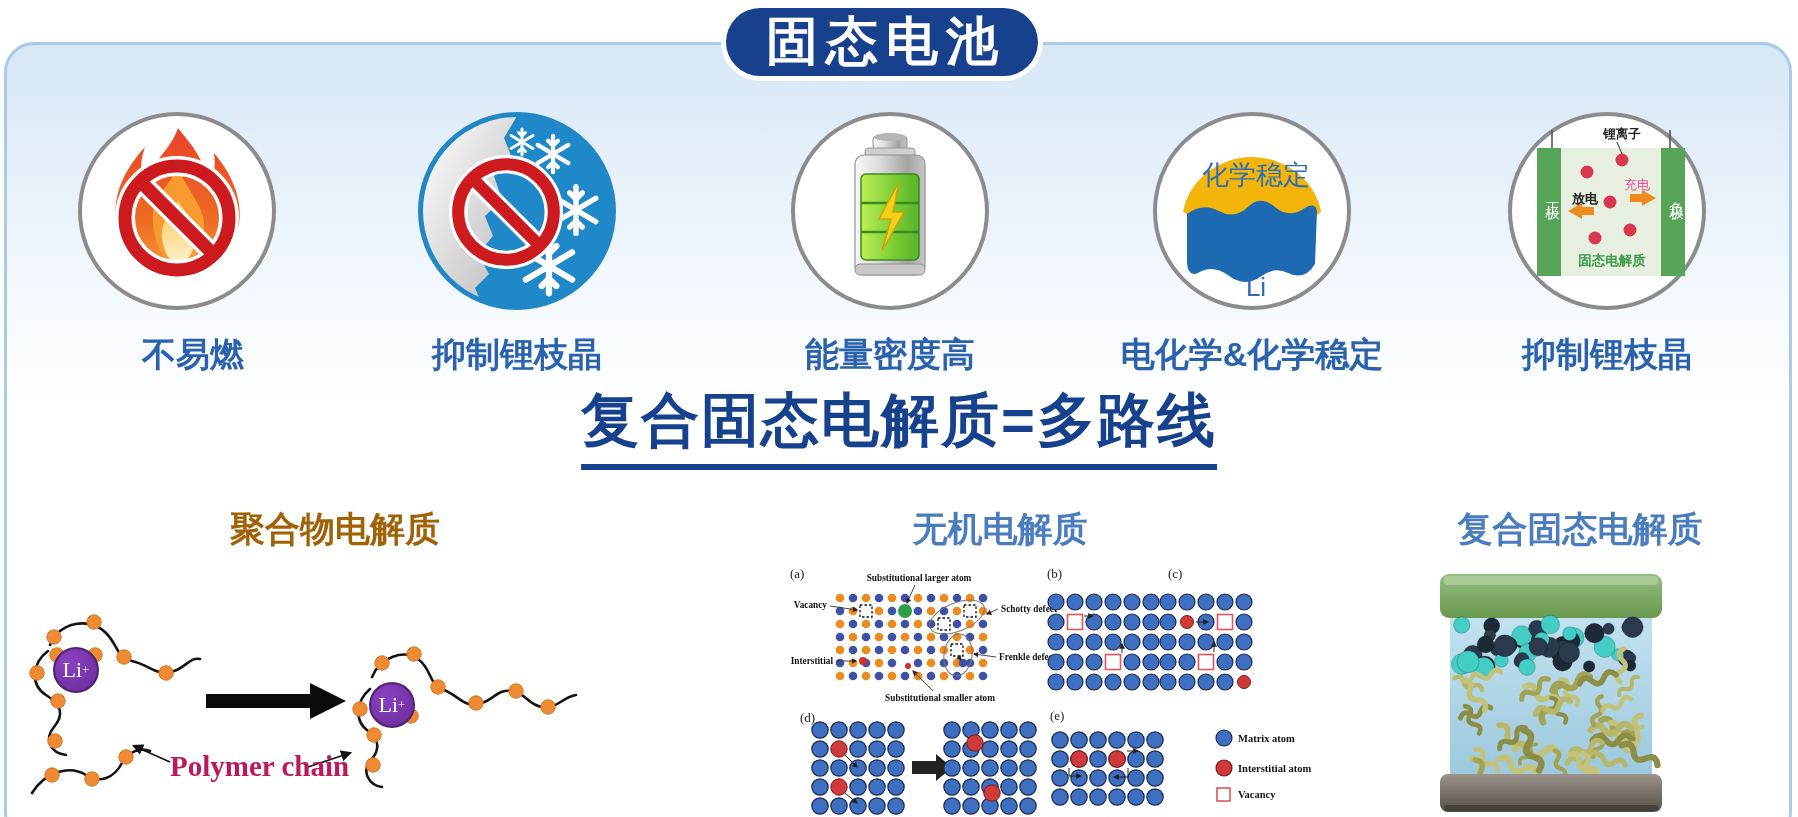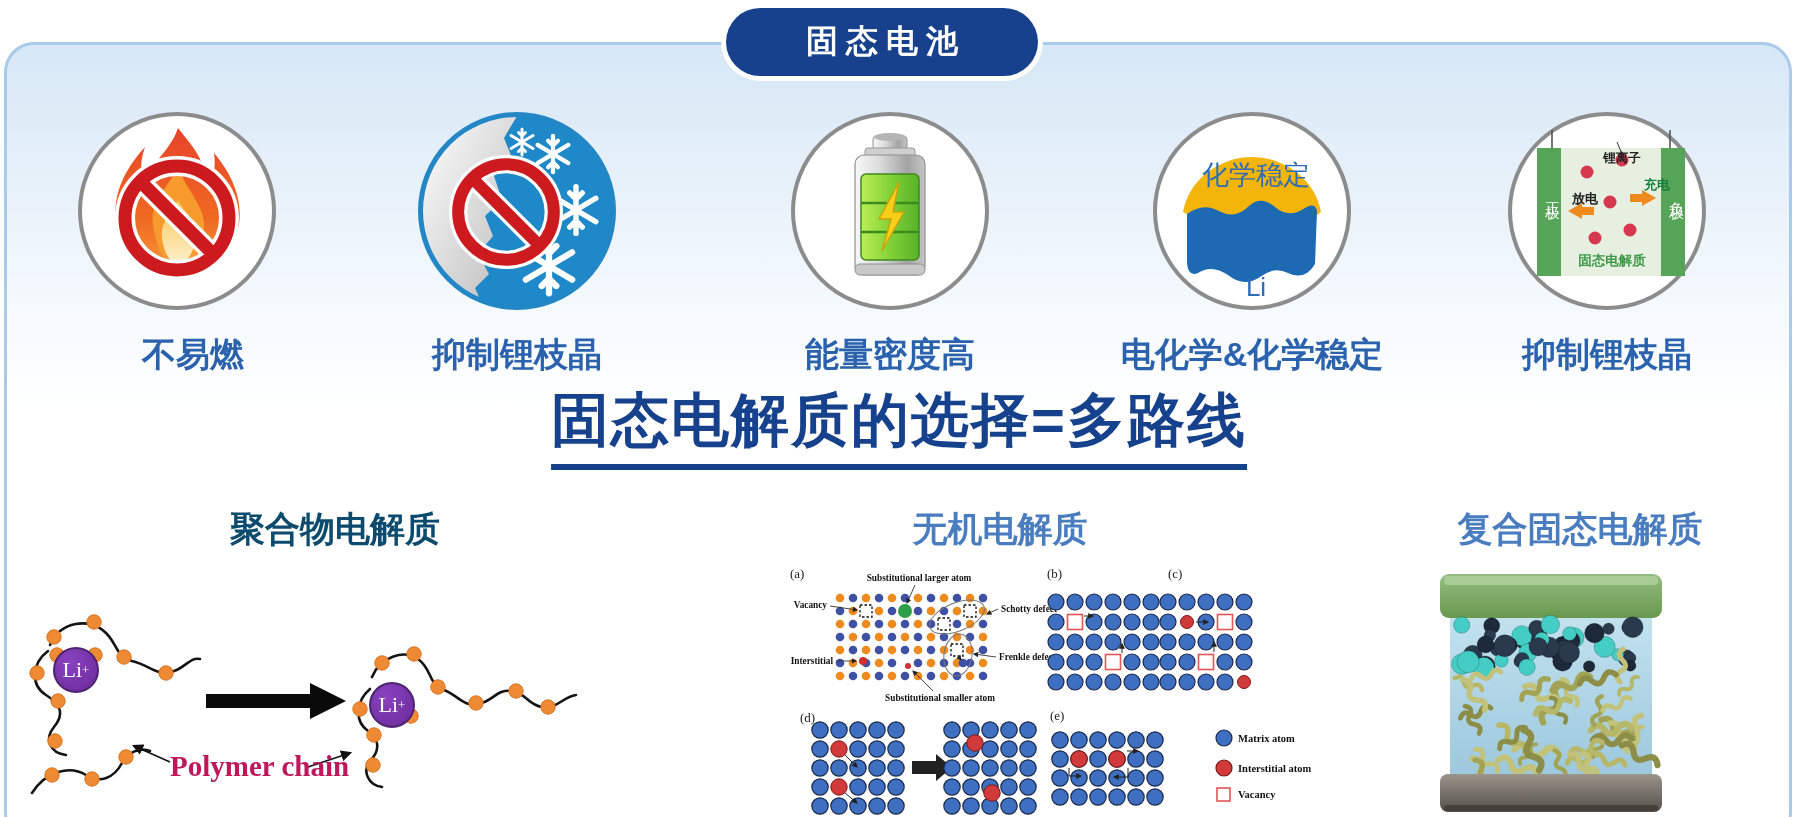--- a/index.html
+++ b/index.html
@@ -5,43 +5,43 @@
   html,body{margin:0;padding:0;}
   body{width:1798px;height:817px;overflow:hidden;background:#fff;font-family:"Liberation Sans",sans-serif;}
   .slide{position:relative;width:1798px;height:817px;background:#fff;overflow:hidden;}
 
   .panel{position:absolute;left:4px;top:42px;width:1788px;height:800px;box-sizing:border-box;
          border:3px solid #a9cbe9;border-radius:30px;
          background:linear-gradient(180deg,#d6e7f6 0%,#e4eff9 14%,#f2f8fd 30%,#ffffff 46%,#ffffff 100%);}
 
   .banner{position:absolute;left:726px;top:8px;width:312px;height:68px;background:#17418c;
           border-radius:36px;box-shadow:0 0 0 5px #ffffff;display:flex;align-items:center;justify-content:center;}
-  .banner span{color:#ffffff;font-size:32px;font-weight:bold;letter-spacing:8px;text-indent:8px;}
+  .banner span{color:#ffffff;font-size:52px;font-weight:bold;letter-spacing:8px;text-indent:8px;}
 
   .feature{position:absolute;top:112px;width:198px;height:198px;box-sizing:border-box;border:4px solid #8c8c8c;
            border-radius:50%;background:#fff;display:flex;align-items:center;justify-content:center;}
   .feature.blue-disc{border-color:#2387c6;background:#1f88c8;}
   .feature svg{display:block;}
   .feature-label{position:absolute;top:332px;width:340px;text-align:center;font-size:34px;font-weight:bold;color:#2b62ae;}
 
   .overlay{position:absolute;line-height:1;}
-  .t-liion{left:80px;top:12px;width:60px;text-align:center;font-size:12.5px;font-weight:bold;color:#222;margin-top:24px;}
-  .t-charge{left:112px;top:62px;width:46px;text-align:right;font-size:13px;font-weight:bold;color:#15803d;}
+  .t-liion{left:80px;top:12px;width:60px;text-align:center;font-size:12.5px;font-weight:bold;color:#222;}
+  .t-charge{left:112px;top:62px;width:46px;text-align:left;font-size:13px;font-weight:normal;color:#ec4899;}
   .t-discharge{left:50px;top:76px;width:46px;text-align:center;font-size:13px;font-weight:bold;color:#222;}
   .t-cathode{left:33px;top:74px;writing-mode:vertical-rl;text-orientation:upright;font-size:14.5px;color:#fff;letter-spacing:4px;}
   .t-anode{left:157px;top:74px;writing-mode:vertical-rl;text-orientation:upright;font-size:14.5px;color:#fff;letter-spacing:4px;}
   .t-electrolyte{left:52px;top:138px;width:96px;text-align:center;font-size:13.5px;font-weight:bold;color:#3f9b4a;}
   .t-cathodes{left:24px;top:46px;width:150px;text-align:center;font-size:27px;color:#2f6db6;}
   .t-li{left:74px;top:158px;width:50px;text-align:center;font-size:26px;color:#2f6db6;}
 
   .heading{position:absolute;top:382px;left:50%;transform:translateX(-50%);font-size:58px;font-weight:800;
            color:#16418c;letter-spacing:2px;border-bottom:6px solid #16418c;padding-bottom:4px;white-space:nowrap;}
 
   .sec-title{position:absolute;top:506px;width:400px;text-align:center;font-size:35px;font-weight:bold;white-space:nowrap;}
-  .sec-polymer-title{left:135px;color:#0c4a6e;}
+  .sec-polymer-title{left:135px;color:#a16207;}
   .sec-inorganic-title{left:800px;color:#4a7dc0;font-family:Liberation Mono, monospace;}
   .sec-composite-title{left:1380px;color:#4a7dc0;}
 
   .polymer-fig{position:absolute;left:20px;top:595px;width:640px;height:222px;}
   .li-badge{position:absolute;width:46px;height:46px;border-radius:50%;background:radial-gradient(circle at 35% 30%,#8a42c0,#6a2b99);
             border:2px solid #4e2470;box-sizing:border-box;display:flex;align-items:center;justify-content:center;
             color:#fff;font-family:"Liberation Serif",serif;font-size:22px;}
   .li-badge sup{font-size:13px;line-height:0;}
   .chain-label{position:absolute;left:150px;top:155px;font-family:"Liberation Serif",serif;font-weight:bold;font-size:29px;color:#be185d;white-space:nowrap;}
 
@@ -200,21 +200,21 @@
     <span class="overlay t-anode">负极</span>
     <span class="overlay t-electrolyte">固态电解质</span>
   </div>
 
   <div class="feature-label" style="left:23px">不易燃</div>
   <div class="feature-label" style="left:347px">抑制锂枝晶</div>
   <div class="feature-label" style="left:720px">能量密度高</div>
   <div class="feature-label" style="left:1082px">电化学&amp;化学稳定</div>
   <div class="feature-label" style="left:1437px">抑制锂枝晶</div>
 
-  <div class="heading">固态电解质的选择=多路线</div>
+  <div class="heading">复合固态电解质=多路线</div>
 
   <div class="sec-title sec-polymer-title">聚合物电解质</div>
   <div class="sec-title sec-inorganic-title">无机电解质</div>
   <div class="sec-title sec-composite-title">复合固态电解质</div>
 
   <div class="polymer-fig">
     <svg width="640" height="222" viewBox="0 0 640 222">
       <g fill="none" stroke="#141414" stroke-width="2.6" stroke-linecap="round">
         <path d="M30,50 C40,26 70,22 86,38 C98,50 96,62 112,66 C130,70 136,82 154,76 C166,72 170,62 180,64"></path>
         <path d="M28,56 C12,68 10,90 26,100 C42,110 44,120 34,132 C24,144 30,158 46,160"></path>

